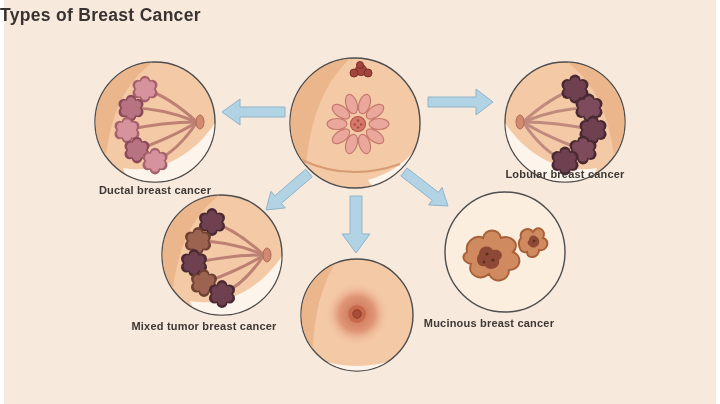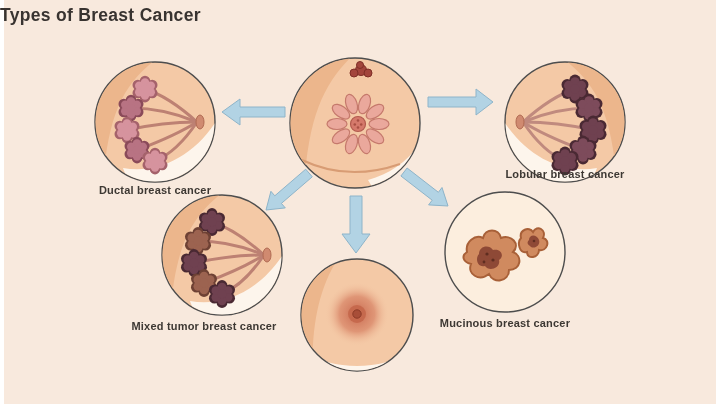--- a/index.html
+++ b/index.html
@@ -16,21 +16,21 @@
   .arrows{position:absolute;left:0;top:0;pointer-events:none;}
   .node{position:absolute;}
   .node svg{display:block;}
   .label{
     position:absolute;width:200px;text-align:center;
     font-size:11px;font-weight:bold;color:#3d3833;letter-spacing:.2px;
   }
   #lbl-ductal{left:55px;top:184px;}
   #lbl-lobular{left:465px;top:168px;}
   #lbl-mixed{left:104px;top:320px;}
-  #lbl-mucinous{left:405px;top:317px;}
+  #lbl-mucinous{left:389px;top:317px;}
   #lbl-inflammatory{left:257px;top:377px;}
   #node-center{left:288px;top:56px;}
   #node-ductal{left:93px;top:60px;}
   #node-lobular{left:503px;top:60px;}
   #node-mixed{left:160px;top:193px;}
   #node-mucinous{left:443px;top:190px;}
   #node-inflammatory{left:299px;top:257px;}
 </style>
 </head>
 <body>

